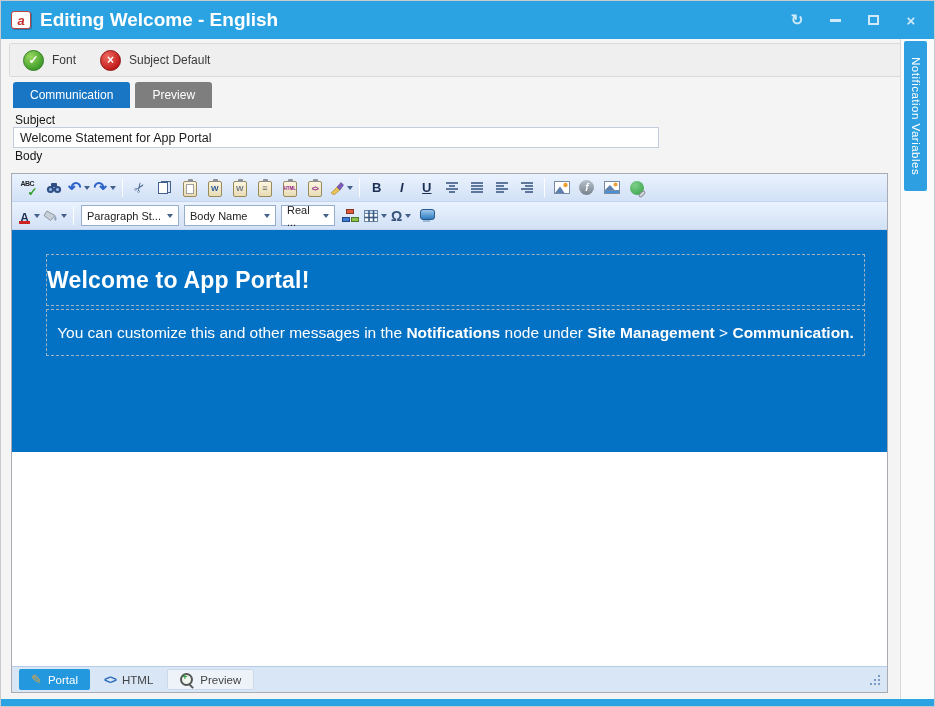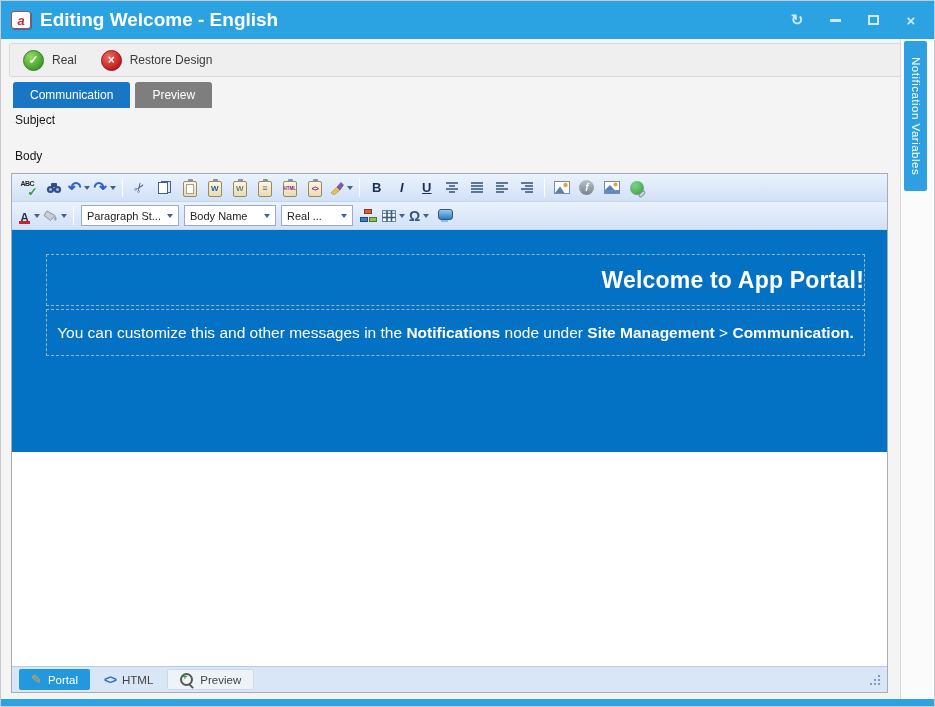--- a/index.html
+++ b/index.html
@@ -35,21 +35,21 @@
   .lbl-body { top:148px; }
   .subject-input { position:absolute; left:12px; top:126px; width:646px; height:21px; border:1px solid #c3cedd; background:#fff; font-size:12.5px; padding:0 6px; color:#1a1a1a; font-family:"Liberation Sans", sans-serif; }
 
   
   .editor { position:absolute; left:10px; top:172px; width:877px; height:520px; border:1px solid #ababb4; background:#fff; display:flex; flex-direction:column; }
   .etb { height:28px; flex:0 0 28px; background:linear-gradient(#eaf2fe,#d2e1f6); border-bottom:1px solid #c2d4ee; display:flex; align-items:center; padding:0 5px; gap:1px; }
   .ebtn { min-width:24px; height:24px; display:flex; align-items:center; justify-content:center; border-radius:2px; position:relative; cursor:default; padding:0 1px; }
   .esep { width:1px; height:19px; background:#aac0e0; border-right:1px solid #fdfdff; margin:0 4px; }
   .darrow { width:0; height:0; border-left:3px solid transparent; border-right:3px solid transparent; border-top:4px solid #44618c; margin-left:3px; }
   .combo { height:21px; background:#fff; border:1px solid #98accb; display:flex; align-items:center; justify-content:space-between; font-size:11px; color:#222; padding:0 5px; margin:0 2px; cursor:default; }
-  .combo-ps { width:98px; } .combo-fn { width:92px; } .combo-fs { width:72px; }
+  .combo-ps { width:98px; } .combo-fn { width:92px; } .combo-fs { width:54px; }
 
   
   .g-undo,.g-redo { color:#2d62c9; font-size:16px; font-weight:bold; line-height:1; }
   .g-cut { color:#44618c; font-size:13px; transform:rotate(-55deg); line-height:1; }
   .g-b { font-weight:bold; color:#1c2f52; font-size:13px; }
   .g-i { font-style:italic; font-weight:bold; color:#1c2f52; font-size:13px; }
   .g-u { font-weight:bold; text-decoration:underline; color:#1c2f52; font-size:13px; }
   .g-omega { font-weight:bold; color:#39547a; font-size:14px; }
   .spell { position:relative; width:17px; height:16px; }
   .spell .abc { position:absolute; top:0; left:0; font-size:7px; font-weight:bold; color:#222; letter-spacing:-0.5px; }
@@ -77,21 +77,21 @@
   .bk-blue { left:0; bottom:0; background:#3a7bd5; }
   .bk-green { right:0; bottom:0; background:#8bc34a; }
   .monitor { position:relative; width:13px; height:13px; }
   .monitor::before { content:""; position:absolute; left:0; top:0; width:13px; height:9px; border-radius:3px; background:linear-gradient(#9cc8ee,#2f7cc0); border:1px solid #245a8c; }
   .monitor::after { content:""; position:absolute; left:3px; bottom:0; width:7px; height:2px; background:#9ab8d8; }
 
   
   .canvas { flex:1 1 auto; background:#fff; position:relative; overflow:hidden; }
   .banner { height:222px; background:#0472C4; padding-top:24px; }
   .dash-box { border:1px dashed #9fb3c2; margin-left:34px; margin-right:22px; }
-  .h-box { height:52px; display:flex; align-items:center; justify-content:flex-end; }
+  .h-box { height:52px; display:flex; align-items:center; justify-content:flex-start; }
   .heading { color:#fff; font-size:23px; font-weight:bold; letter-spacing:0.2px; }
   .p-box { height:47px; margin-top:3px; display:flex; align-items:center; justify-content:center; }
   .para { color:#fff; font-size:15.5px; text-align:center; padding:0 4px; }
   .para b { font-weight:bold; }
 
   
   .mode-strip { height:26px; flex:0 0 26px; background:#d9e6f6; border-top:1px solid #b7cbe7; display:flex; align-items:center; padding:0 0 0 7px; gap:2px; position:relative; }
   .mode-tab { height:21px; padding:0 12px; display:flex; align-items:center; gap:6px; font-size:11.5px; color:#444; border-radius:2px; cursor:default; }
   .mode-tab.active { background:#2498DE; color:#fff; }
   .mode-tab.preview-tab { background:#eef3fa; border:1px solid #ccd9ea; }
@@ -130,34 +130,35 @@
       <div class="tb-btn">
           <span class="max-box"></span>
         </div>
       <div class="tb-btn">×</div>
     </div>
   </div>
 
   <div class="cmd-toolbar">
     <div class="cmd-btn">
       <span class="icon-circle save-circle">✓</span>
-      <span>Real</span>
+      <span>Font</span>
     </div>
     <div class="cmd-btn">
       <span class="icon-circle restore-circle">×</span>
-      <span>Restore Design</span>
+      <span>Subject Default</span>
     </div>
   </div>
 
   <div class="main-tabs">
     <div class="mtab active">Communication</div>
     <div class="mtab inactive">Preview</div>
   </div>
 
   <div class="field-label lbl-subject">Subject</div>
+  <input class="subject-input" type="text" value="Welcome Statement for App Portal" style="">
   <div class="field-label lbl-body">Body</div>
 
   <div class="editor">
 
     <div class="etb">
       <div class="ebtn">
         <span class="spell">
           <span class="abc">ABC</span>
           <span class="chk">✓</span>
         </span>

